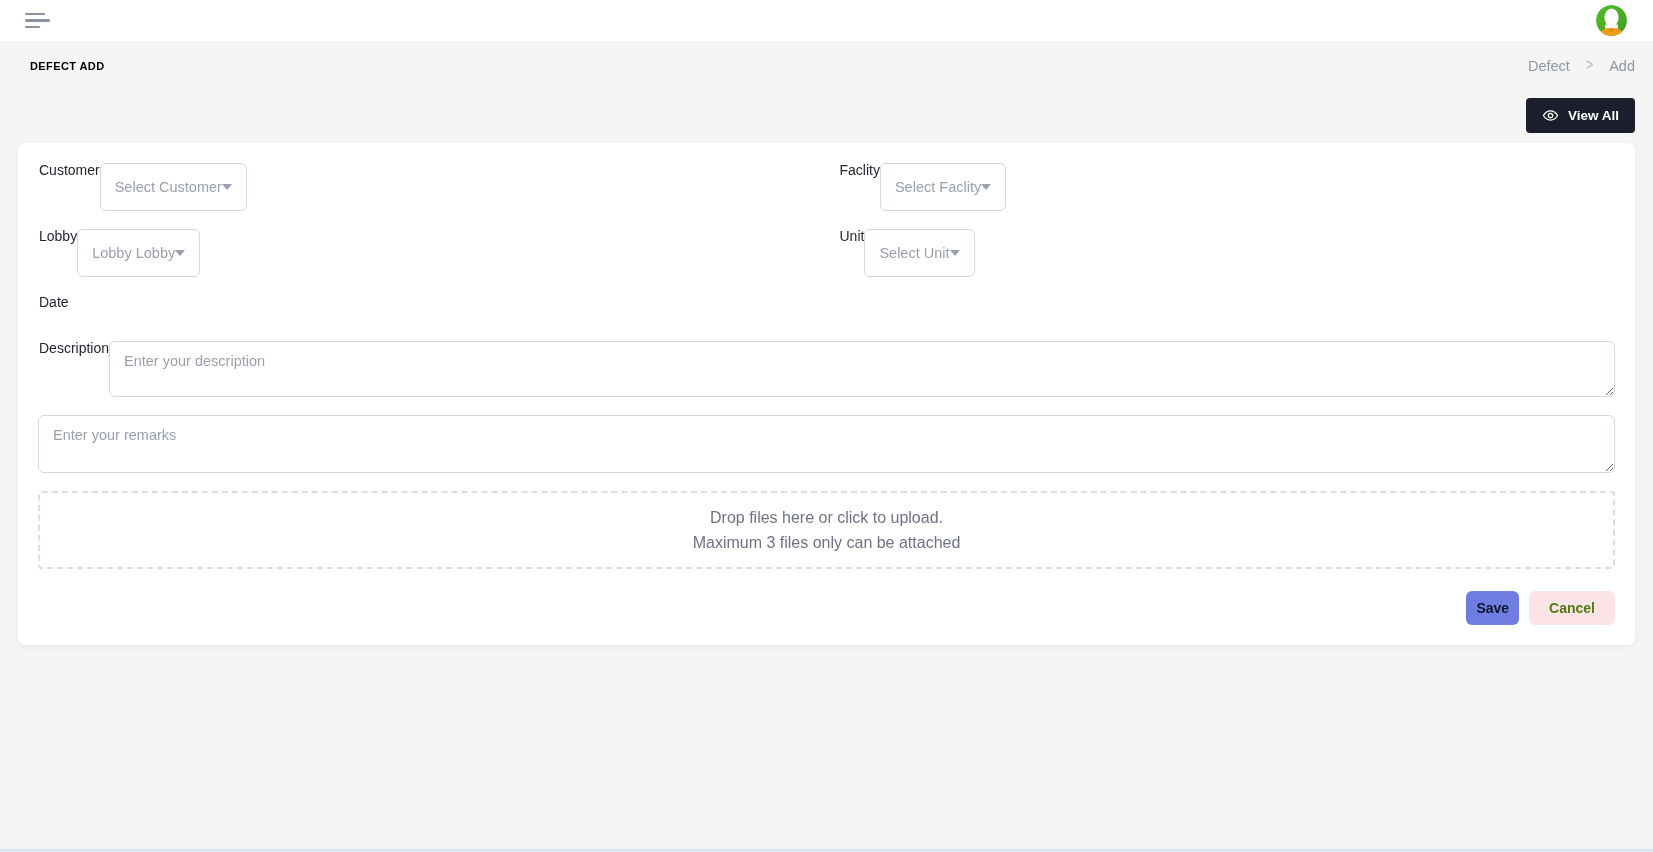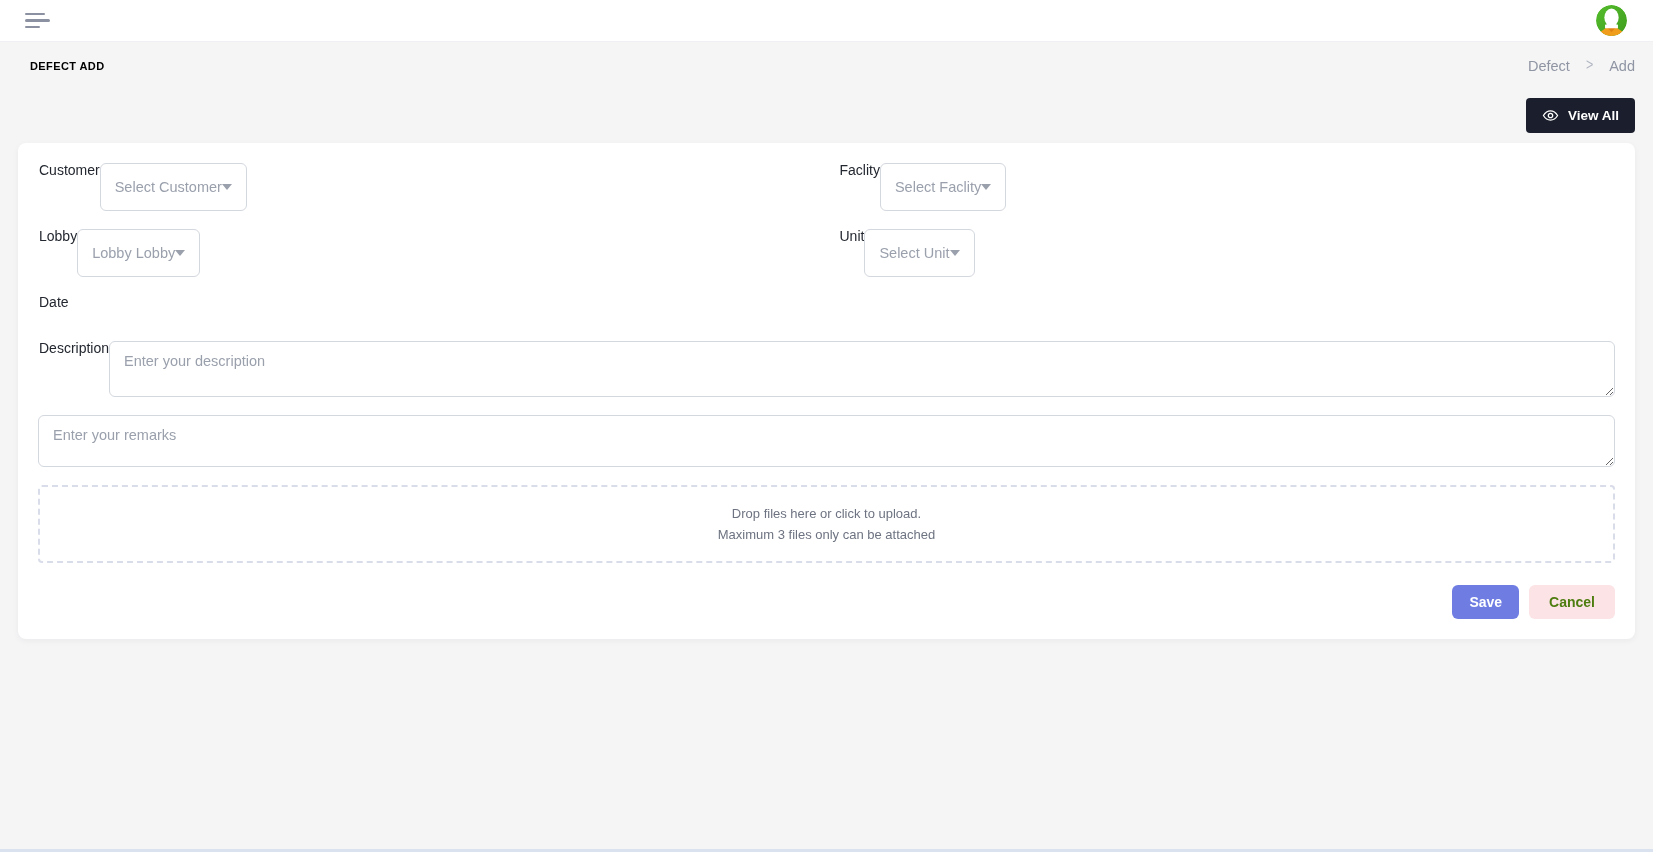--- a/index.html
+++ b/index.html
@@ -63,32 +63,32 @@
   }
   .date-control { color: #454b57; cursor: text; }
   .full { grid-column: 1 / -1; }
   textarea {
     width: 100%; border: 1px solid #d3d7de; border-radius: 6px;
     padding: 11px 14px; font-family: inherit; font-size: 14.5px; color: #be185d;
     resize: both; outline: none;
   }
   textarea::placeholder { color: #9aa0ac; }
   .ta-description { height: 56px; }
-  .ta-remarks { height: 52px; }
+  .ta-remarks { height: 58px; }
 
   .dropzone {
     grid-column: 1 / -1; border: 2px dashed #d9dce9; border-radius: 4px;
     height: 78px; display: flex; flex-direction: column; align-items: center;
     justify-content: center; gap: 3px; cursor: pointer; background: #fff;
   }
-  .dropzone p { font-size: 13px; color: #6d7381; line-height: 1.35; }
+  .dropzone p { font-size: 16px; color: #6d7381; line-height: 1.35; }
 
   .form-footer { grid-column: 1 / -1; display: flex; justify-content: flex-end; gap: 10px; margin-top: 4px; }
   .btn { height: 34px; border: none; border-radius: 6px; font-family: inherit; font-size: 14px; font-weight: 700; cursor: pointer; }
-  .btn-save { background: #6f7de3; color: #ffffff; padding: 0 17px; }
+  .btn-save { background: #6f7de3; color: #0f172a; padding: 0 10px; }
   .btn-cancel { background: #fce3e5; color: #4d7c0f; padding: 0 20px; }
 
   .bottom-edge { position: absolute; left: 0; right: 0; bottom: 0; height: 3px; background: #d9e2ee; }
 </style>
 </head>
 <body>
 
 <header class="topbar">
   <div class="hamburger">
     <span class="l1"></span>

